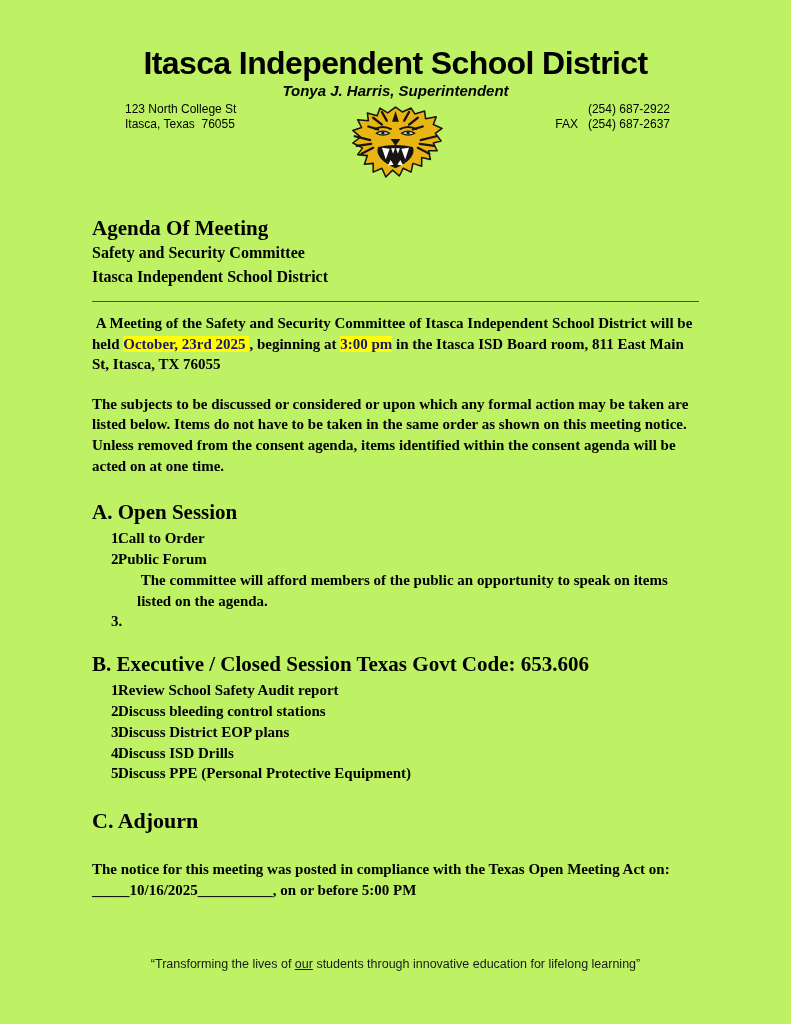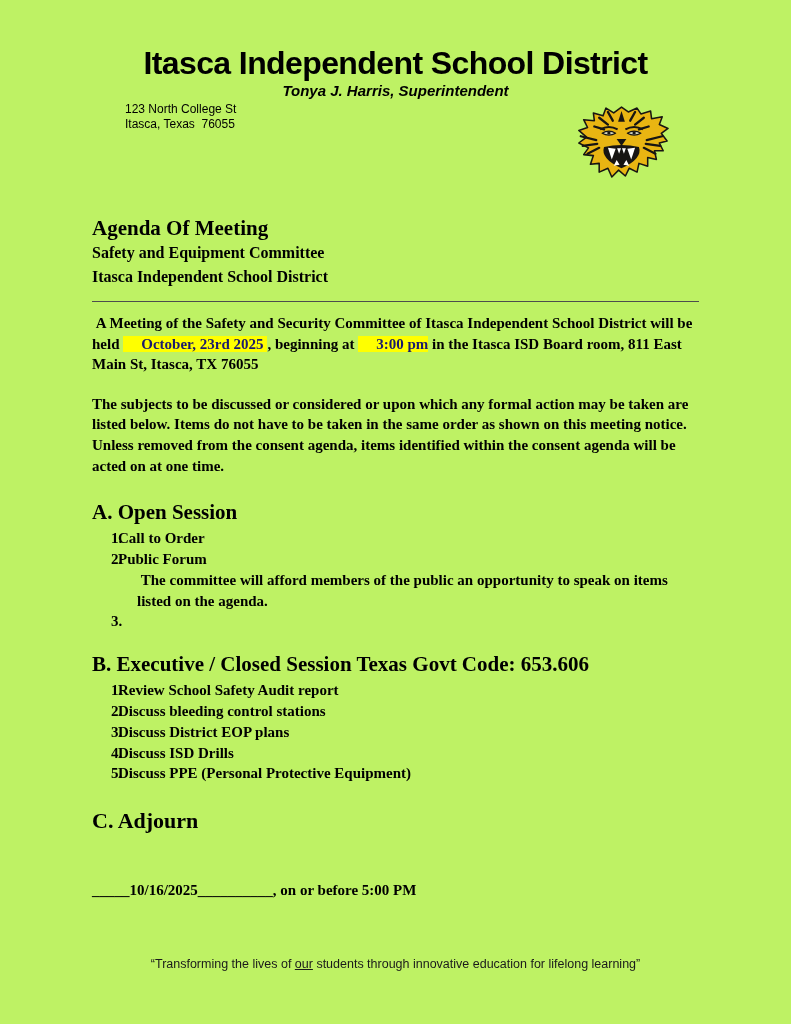--- a/index.html
+++ b/index.html
@@ -69,21 +69,20 @@
   .para {
     font-size: 15px; font-weight: bold;
     line-height: 20.6px;
     white-space: pre-wrap;
   }
   .p-intro { margin-top: 11px; }
   .p-subjects { margin-top: 19px; }
   .hl {
     background: var(--hl, #ffff00);
     color: var(--hl-text, #1a1a6e);
-    padding-left: 18px;
   }
   .section-title { font-size: 21px; font-weight: bold; line-height: 25px; }
   .st-a { margin-top: 24px; }
   .st-b { margin-top: 20px; }
   .st-c { margin-top: 23px; font-size: 22px; line-height: 27px; }
   .olist { margin-top: 3px; }
   .li { display: flex; font-size: 15px; font-weight: bold; line-height: 20.8px; }
   .li .num { width: 26px; padding-left: 19px; flex: 0 0 auto; }
   .li .txt { white-space: pre-wrap; }
   .li-note {
@@ -130,27 +129,28 @@
             <circle cx="63" cy="29.6" r="1.7" fill="var(--ink,#171513)"></circle>
             <path d="M8 33 L24 37 M10 43 L25 41 M15 51 L27 45 M92 33 L76 37 M90 43 L75 41 M85 51 L73 45" stroke="var(--ink,#171513)" stroke-width="2.3" fill="none" stroke-linecap="round"></path>
             <path d="M45 36 L55 36 L50 43 Z" fill="var(--ink,#171513)"></path>
             <path d="M32 44 Q50 40 68 44 Q72 56 50 66 Q28 56 32 44 Z" fill="var(--ink,#171513)"></path>
             <path d="M36 45 L40 57 L44 46 Z M64 45 L60 57 L56 46 Z M45.5 45.5 L47.5 51 L49.5 45.5 Z M50.5 45.5 L52.5 51 L54.5 45.5 Z" fill="#ffffff"></path>
             <path d="M42 63.5 L45 57.5 L48 62.5 Z M52 62.5 L55 57.5 L58 63.5 Z" fill="#ffffff"></path>
           </g>
         </svg>
       </div>
 
+      <div class="phones"><span>(254) 687-2922</span><br><span>FAX   (254) 687-2637</span></div>
     </div>
   </div>
 
   <div class="content">
 
     <div class="agenda-heading">Agenda Of Meeting</div>
-    <div class="sub-heading">Safety and Equipment Committee</div>
+    <div class="sub-heading">Safety and Security Committee</div>
     <div class="sub-heading">Itasca Independent School District</div>
 
     <hr class="rule">
 
     <p class="para p-intro"><span> A Meeting of the Safety and Security Committee of Itasca Independent School District will be held </span><span class="hl">October, 23rd 2025 </span><span>, beginning at </span><span class="hl">3:00 pm</span><span> in the Itasca ISD Board room, 811 East Main St, Itasca, TX 76055</span></p>
 
     <p class="para p-subjects">The subjects to be discussed or considered or upon which any formal action may be taken are listed below. Items do not have to be taken in the same order as shown on this meeting notice. Unless removed from the consent agenda, items identified within the consent agenda will be acted on at one time.</p>
 
     <div>
       <div class="section-title st-a">A. Open Session</div>
@@ -193,18 +193,18 @@
             <span class="num">5.</span>
             <span class="txt">Discuss PPE (Personal Protective Equipment)</span>
           </div>
       </div>
     </div>
 
     <div>
       <div class="section-title st-c">C. Adjourn</div>
     </div>
 
-    <div class="notice"><br><span>_____10/16/2025__________, on or before 5:00 PM</span></div>
+    <div class="notice"><span>The notice for this meeting was posted in compliance with the Texas Open Meeting Act on:</span><br><span>_____10/16/2025__________, on or before 5:00 PM</span></div>
   </div>
 
   <div class="footer"><span>“Transforming the lives of </span><span class="ul">our</span><span> students through innovative education for lifelong learning”</span></div>
 
 </div>
 
 </body></html>

